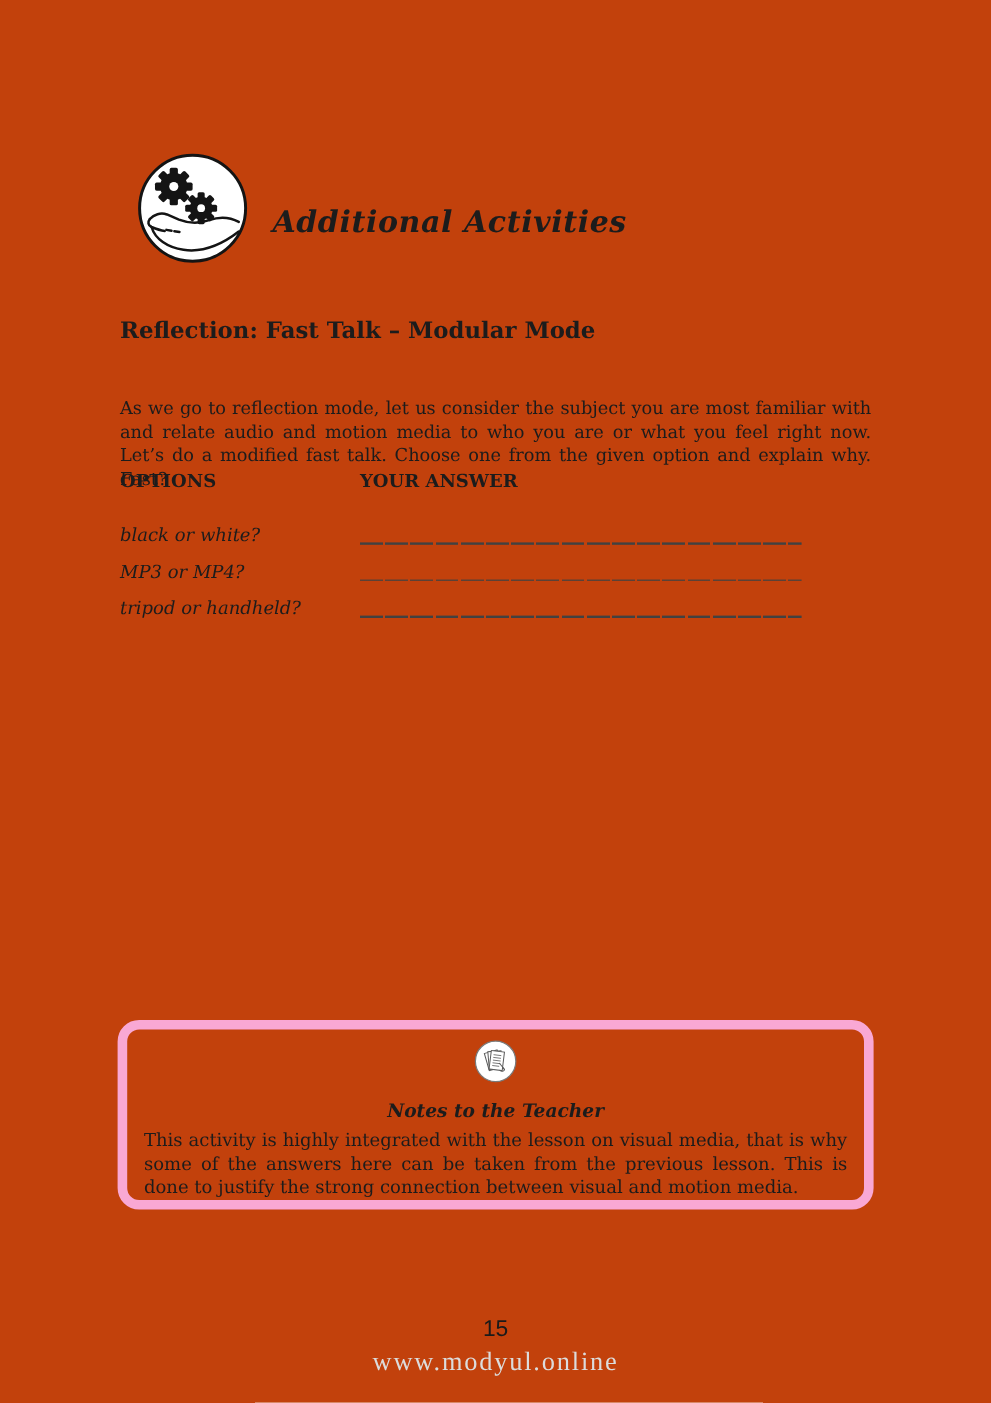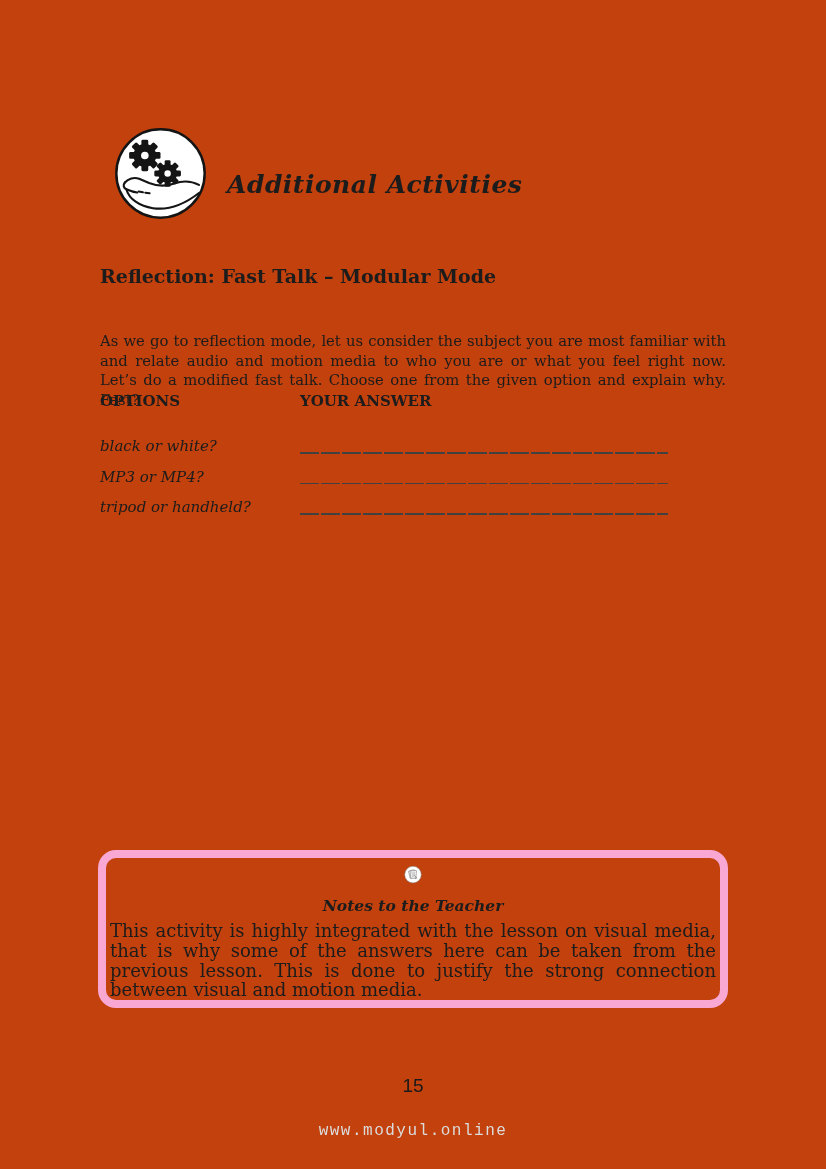--- a/index.html
+++ b/index.html
@@ -79,43 +79,43 @@
   .notes-icon { width: 48px; height: 48px; margin-top: 7px; }
   .notes-title {
     margin-top: 12px;
     font-size: 15.5px;
     font-weight: 700;
     font-style: italic;
     text-align: center;
   }
   .notes-body {
     margin: 6px 0 0 0;
-    padding: 0 4px;
-    font-size: 18px;
+    padding: 0 14px;
+    font-size: 15px;
     line-height: 19.7px;
     text-align: justify;
   }
 
   
   .page-number {
     position: absolute;
-    left: 0; top: 1075px;
+    left: 0; top: 1097px;
     width: 826px;
     text-align: center;
     font-family: "Liberation Sans", "DejaVu Sans", sans-serif;
     font-size: 19px;
     color: #1a1a1a;
   }
   .watermark {
     position: absolute;
     left: 0; top: 1122px;
     width: 826px;
     text-align: center;
-    font-family: Liberation Mono, monospace;
-    font-size: 16px;
+    font-family: Liberation Serif, serif;
+    font-size: 22px;
     letter-spacing: 1.5px;
     color: #dcdcdc;
   }
 </style>
 </head>
 <body>
 
 <div class="page">
 
   <svg class="header-icon" viewBox="0 0 100 100" aria-hidden="true">

